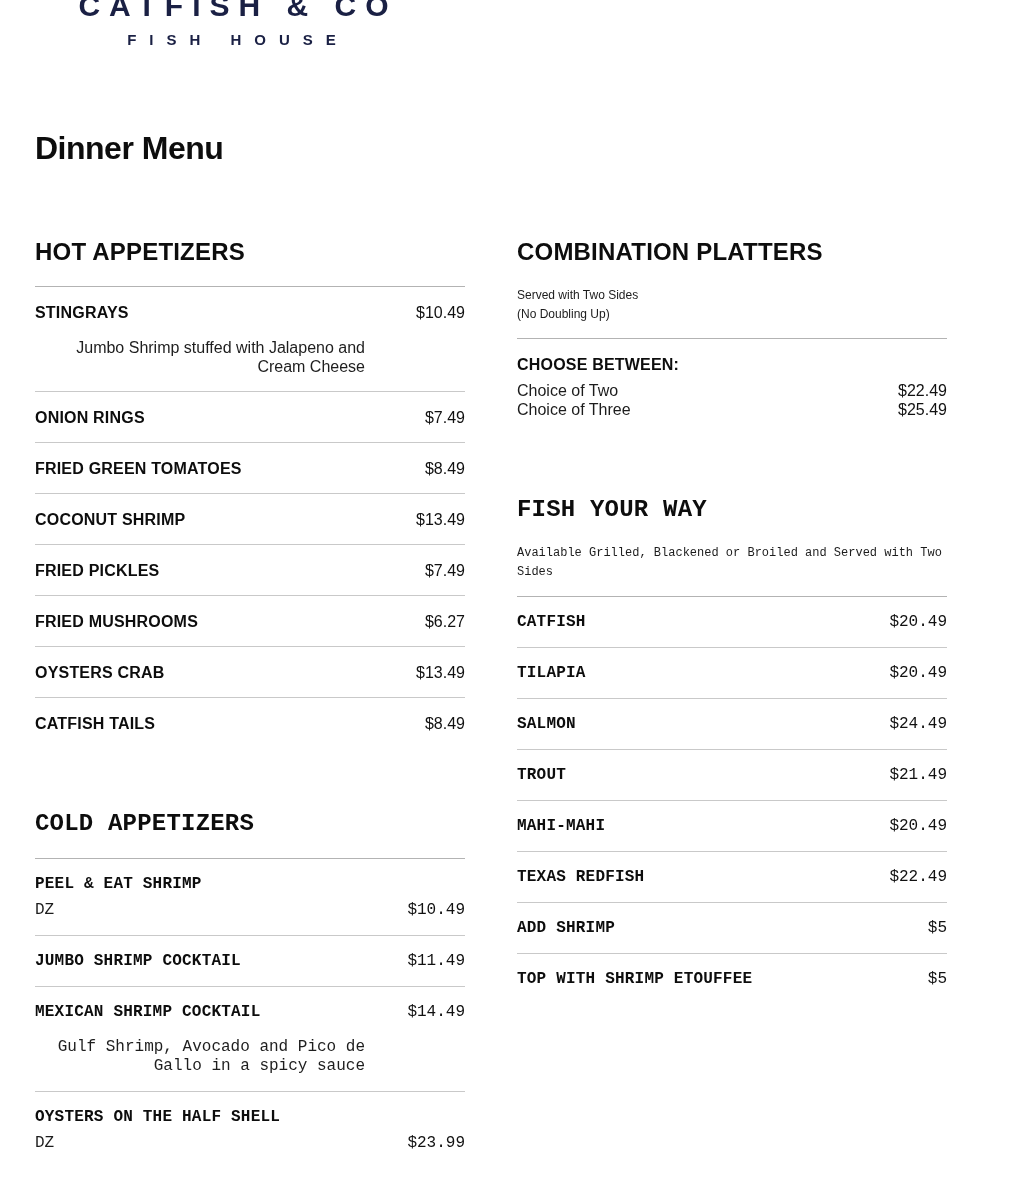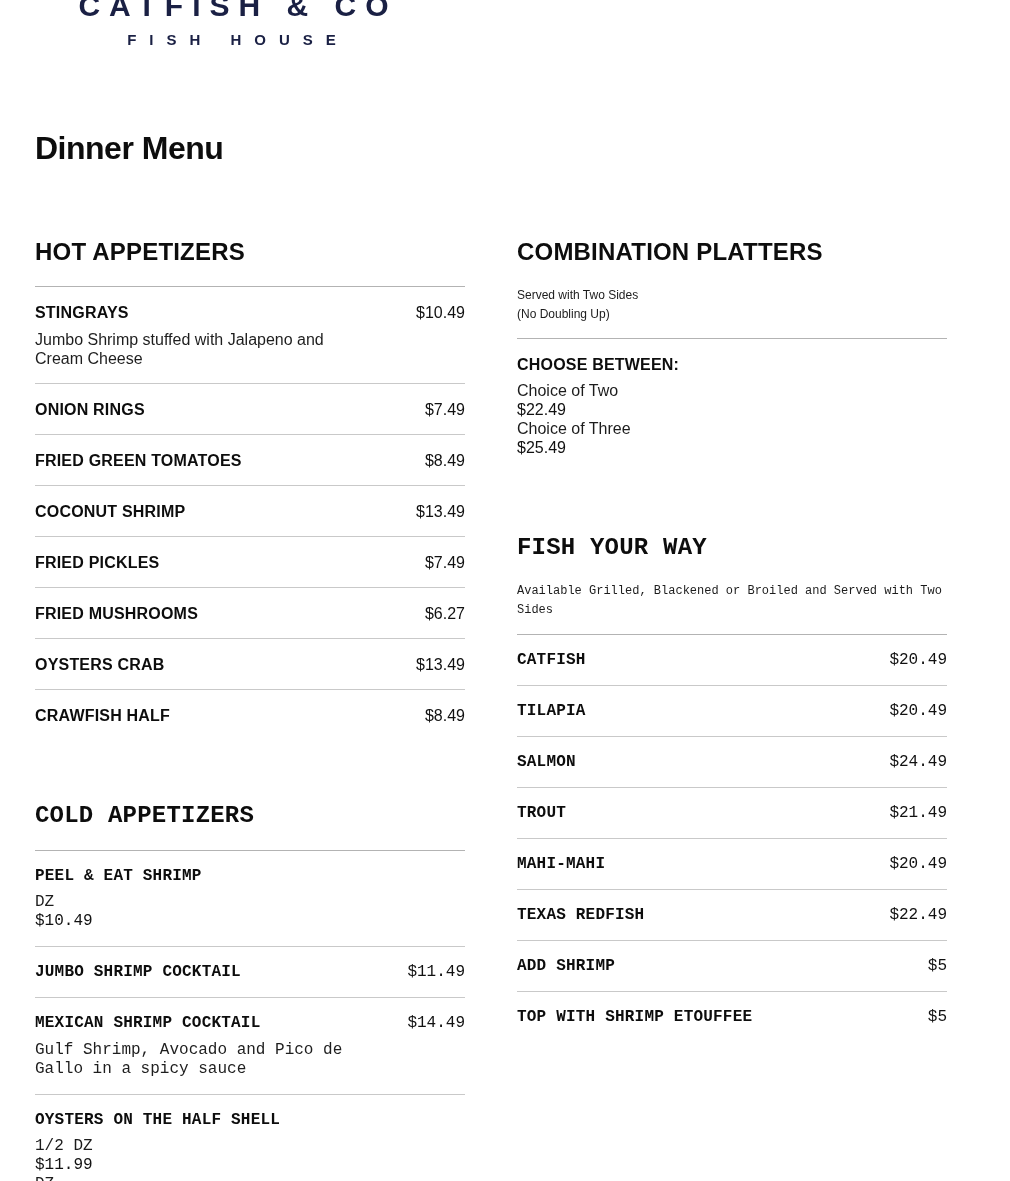--- a/index.html
+++ b/index.html
@@ -111,34 +111,34 @@
     font-size: 16px;
     line-height: 19px;
     font-weight: 400;
     color: #111111;
     white-space: nowrap;
   }
   .item-desc {
     font-size: 16px;
     line-height: 19px;
     color: #1e1e1e;
-    margin-top: 8px;
+    margin-top: 16px;
     max-width: 330px;
+    text-align: right;
   }
   .sec-combination-platters .item-desc {
     max-width: 348px;
   }
   .item-options {
     margin-top: 7px;
   }
   .option-row {
     display: flex;
     justify-content: space-between;
     align-items: baseline;
-    flex-direction: column;
   }
   .option-label {
     font-size: 16px;
     line-height: 19px;
     color: #1c1c1c;
   }
   .option-price {
     font-size: 16px;
     line-height: 19px;
     color: #111111;
@@ -200,21 +200,21 @@
             </div>
           </div>
           <div class="menu-item">
             <div class="item-row">
               <span class="item-name">OYSTERS CRAB</span>
               <span class="item-price">$13.49</span>
             </div>
           </div>
           <div class="menu-item">
             <div class="item-row">
-              <span class="item-name">CRAWFISH HALF</span>
+              <span class="item-name">CATFISH TAILS</span>
               <span class="item-price">$8.49</span>
             </div>
           </div>
         </div>
       </section>
       <section class="section sec-cold-appetizers">
         <h2 class="section-title">COLD APPETIZERS</h2>
         <hr class="section-rule">
         <div class="item-list">
           <div class="menu-item">
@@ -239,24 +239,20 @@
               <span class="item-name">MEXICAN SHRIMP COCKTAIL</span>
               <span class="item-price">$14.49</span>
             </div>
             <div class="item-desc">Gulf Shrimp, Avocado and Pico de Gallo in a spicy sauce</div>
           </div>
           <div class="menu-item">
             <div class="item-row">
               <span class="item-name">OYSTERS ON THE HALF SHELL</span>
             </div>
             <div class="item-options">
-              <div class="option-row">
-                <span class="option-label">1/2 DZ</span>
-                <span class="option-price">$11.99</span>
-              </div>
               <div class="option-row">
                 <span class="option-label">DZ</span>
                 <span class="option-price">$23.99</span>
               </div>
             </div>
           </div>
         </div>
       </section>
     </div>
   <div class="col" id="col-right">

